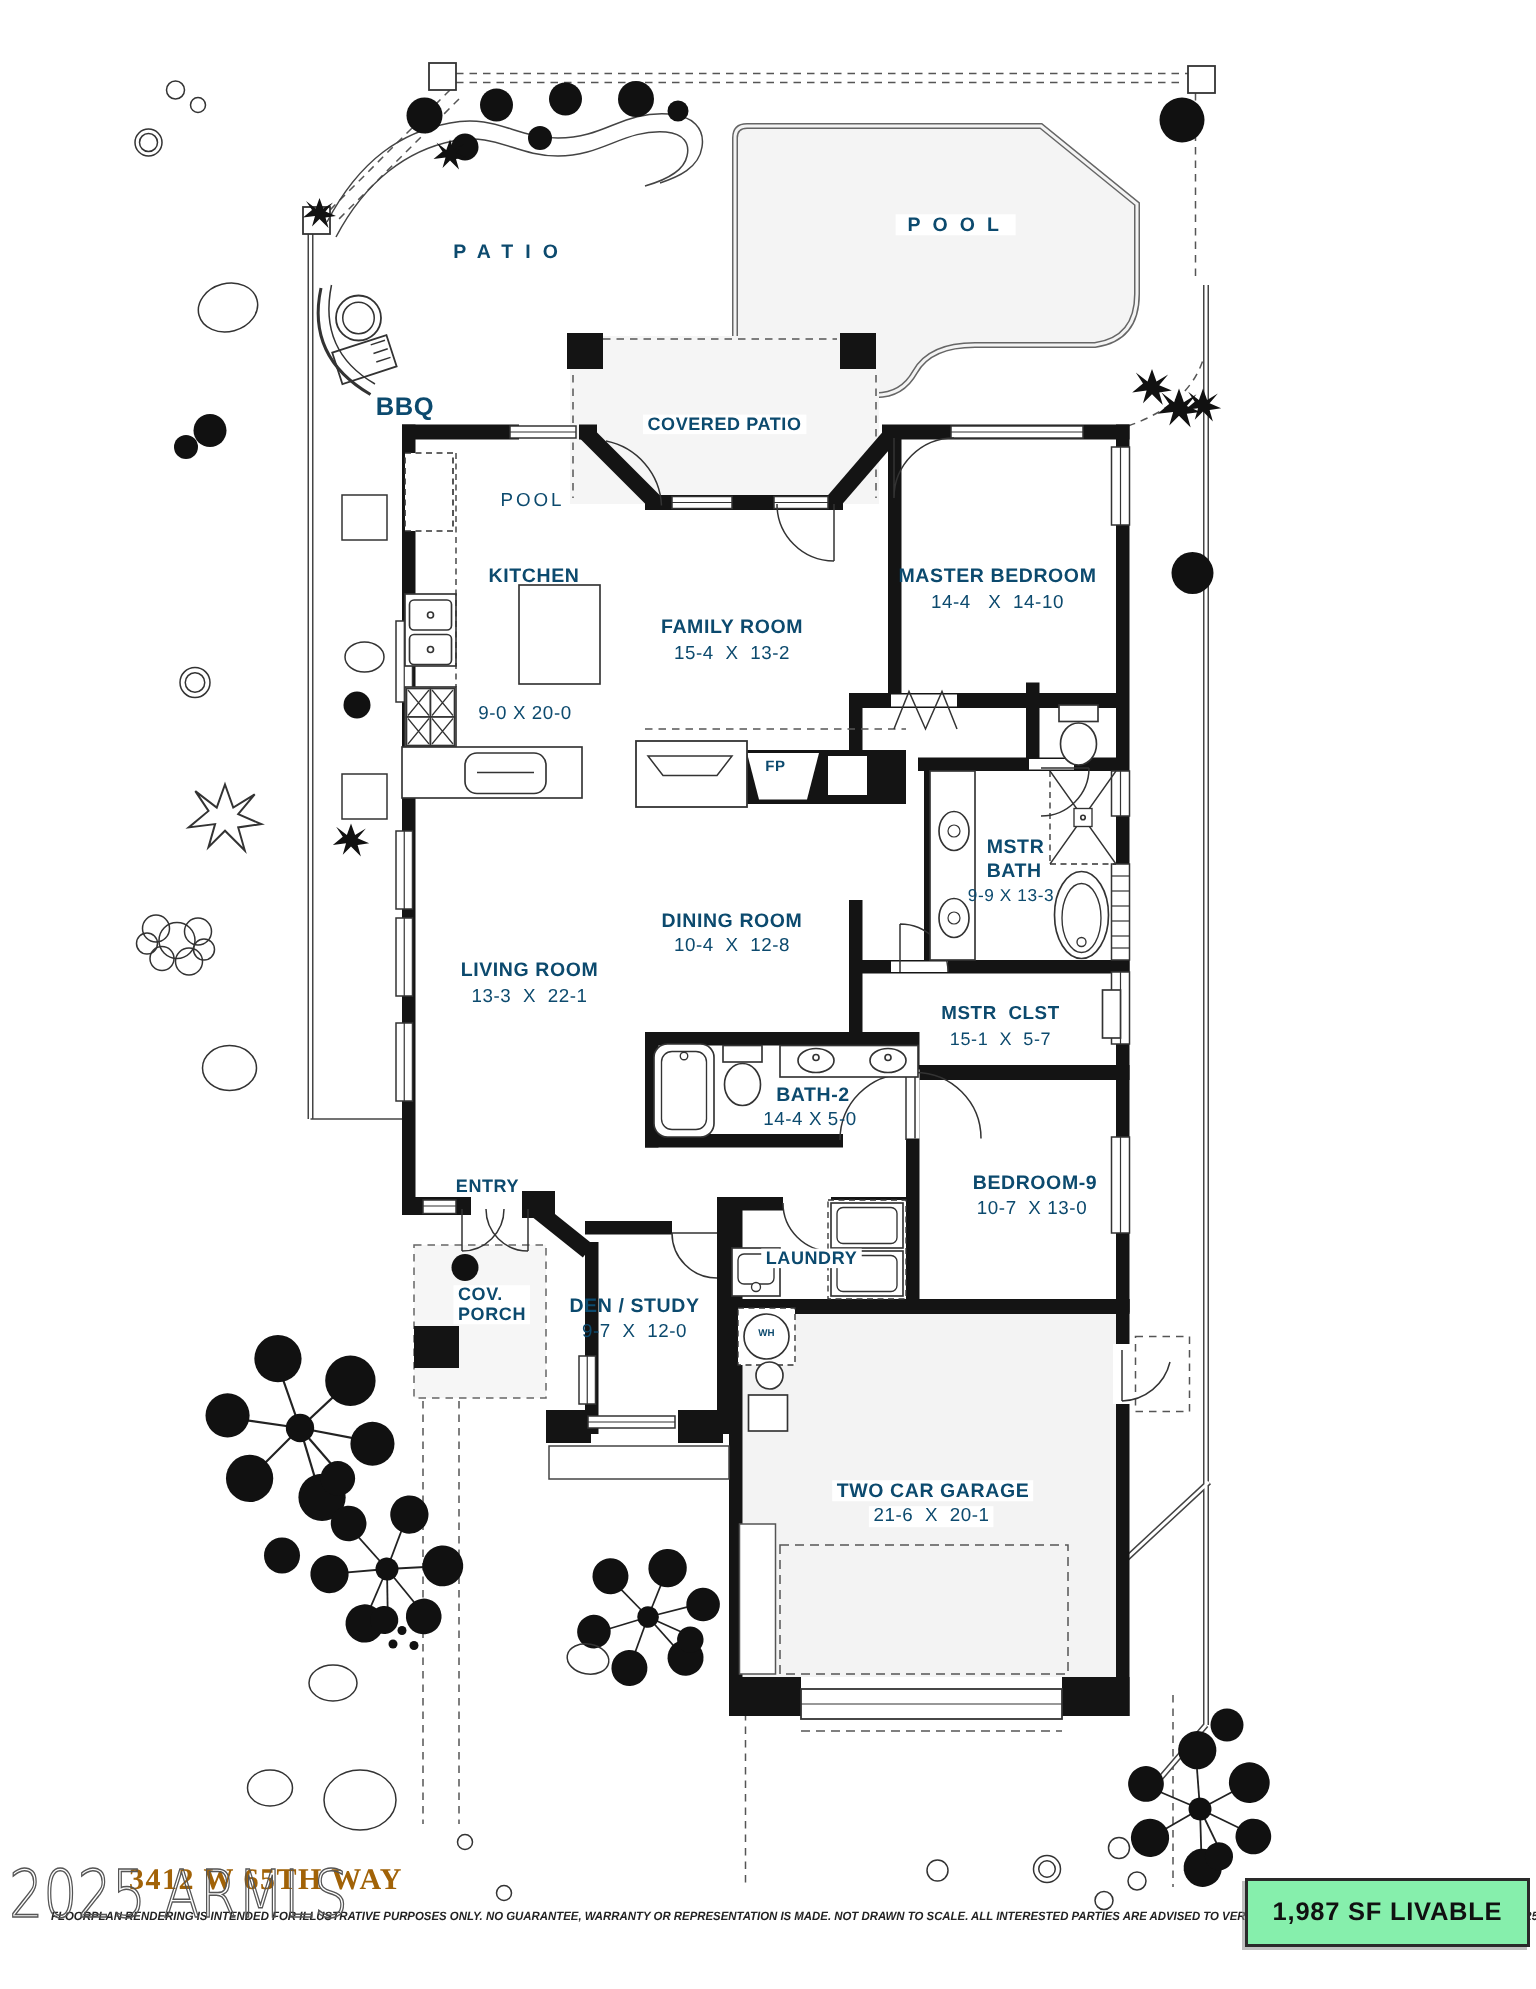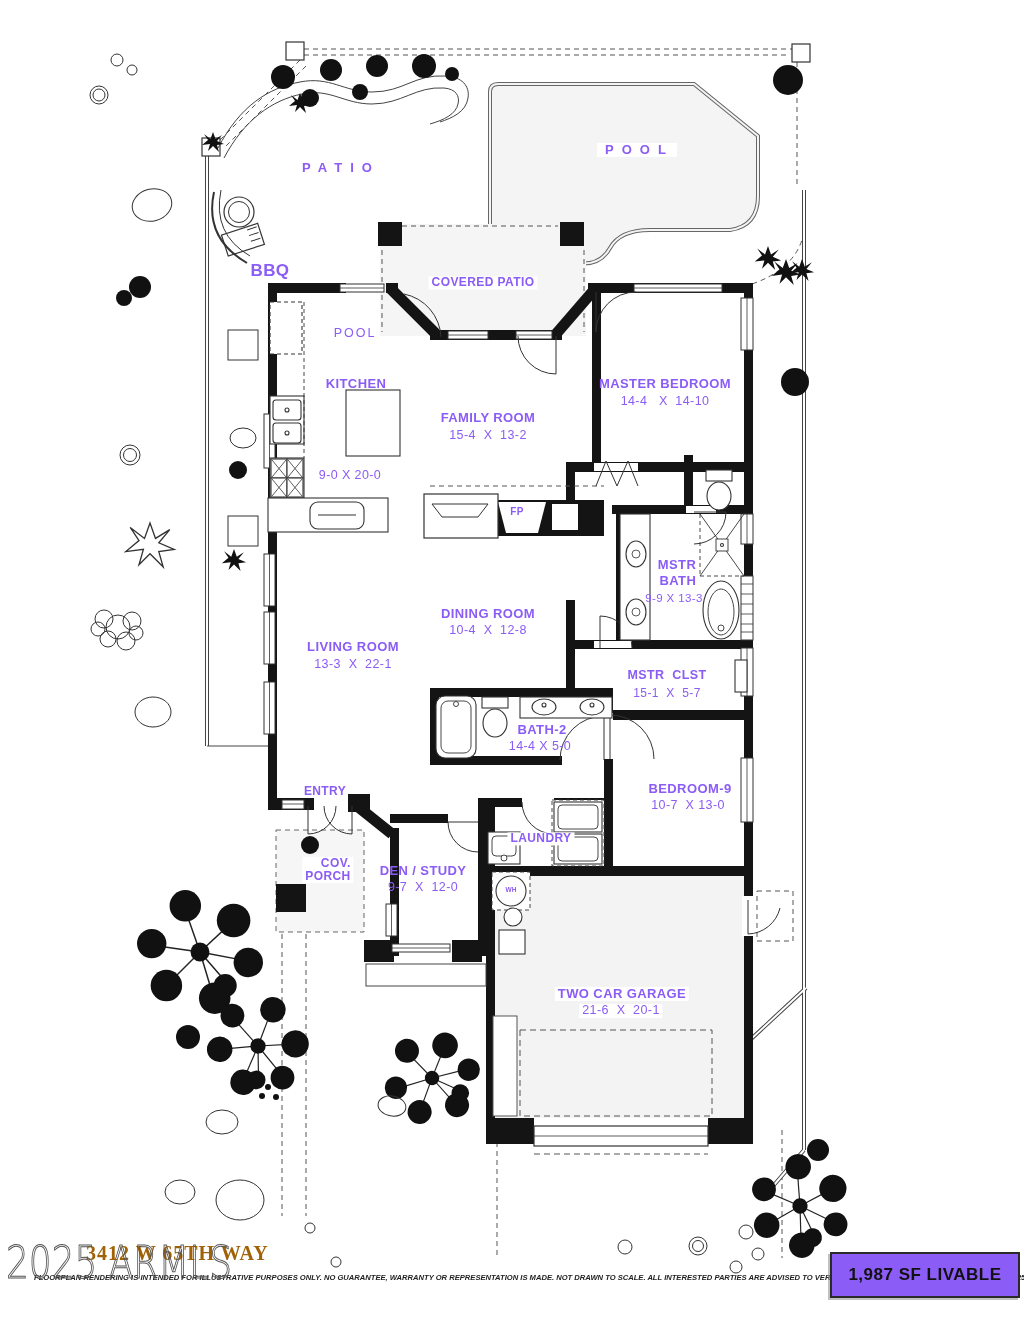--- a/index.html
+++ b/index.html
@@ -1,31 +1,31 @@
 <!DOCTYPE html>
 <html><head>
 <meta charset="utf-8">
 <style>
   html,body{margin:0;padding:0}
   body{width:1024px;height:1326px;position:relative;background:#fff;overflow:hidden;
        font-family:"Liberation Sans",sans-serif;}
   svg.plan{position:absolute;left:0;top:0}
   svg.wm{position:absolute;left:0;top:0;pointer-events:none}
   .lbl{position:absolute;transform:translate(-50%,-50%);font-weight:700;font-size:13px;
-       color:#8b5cf6;letter-spacing:.4px;white-space:pre-wrap;text-align:right;line-height:1.25}
+       color:#0c4a6e;letter-spacing:.4px;white-space:pre-wrap;text-align:left;line-height:1.25}
   .dim{font-size:12.5px;font-weight:400}
   .chip{background:#fff;padding:0 3px;line-height:1.1}
   .sp{letter-spacing:8px;padding-left:8px}
   .sm{font-size:10px}
   .xs{font-size:6.5px;letter-spacing:0}
   .addr{position:absolute;left:86px;top:1242px;font-family:"Liberation Serif",serif;
         font-weight:700;font-size:20px;letter-spacing:1px;color:#a16207}
   .disc{position:absolute;left:34px;top:1273px;width:995px;font-size:8px;font-weight:700;
         font-style:italic;white-space:nowrap;transform:scaleX(.95);transform-origin:left top;color:#222}
-  .sfbox{position:absolute;left:830px;top:1252px;width:186px;height:42px;background:#8b5cf6;
+  .sfbox{position:absolute;left:830px;top:1252px;width:186px;height:42px;background:#86efac;
          border:2px solid #2a2a2a;box-shadow:-2px 2px 0 rgba(140,140,140,.55);
          display:flex;align-items:center;justify-content:center;font-size:17px;font-weight:700;
          letter-spacing:.5px;color:#111}
 </style>
 </head>
 <body>
 
 <svg class="plan" width="1024" height="1326" viewBox="0 0 1024 1326">
   <defs>
     <g id="tree">

